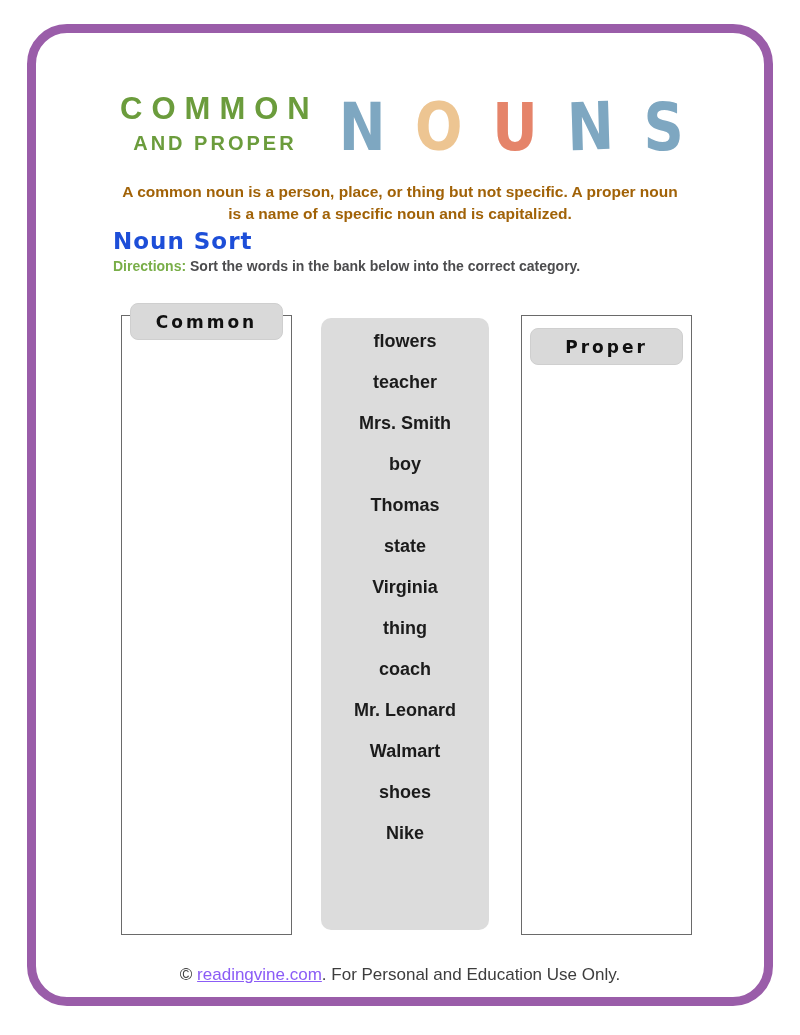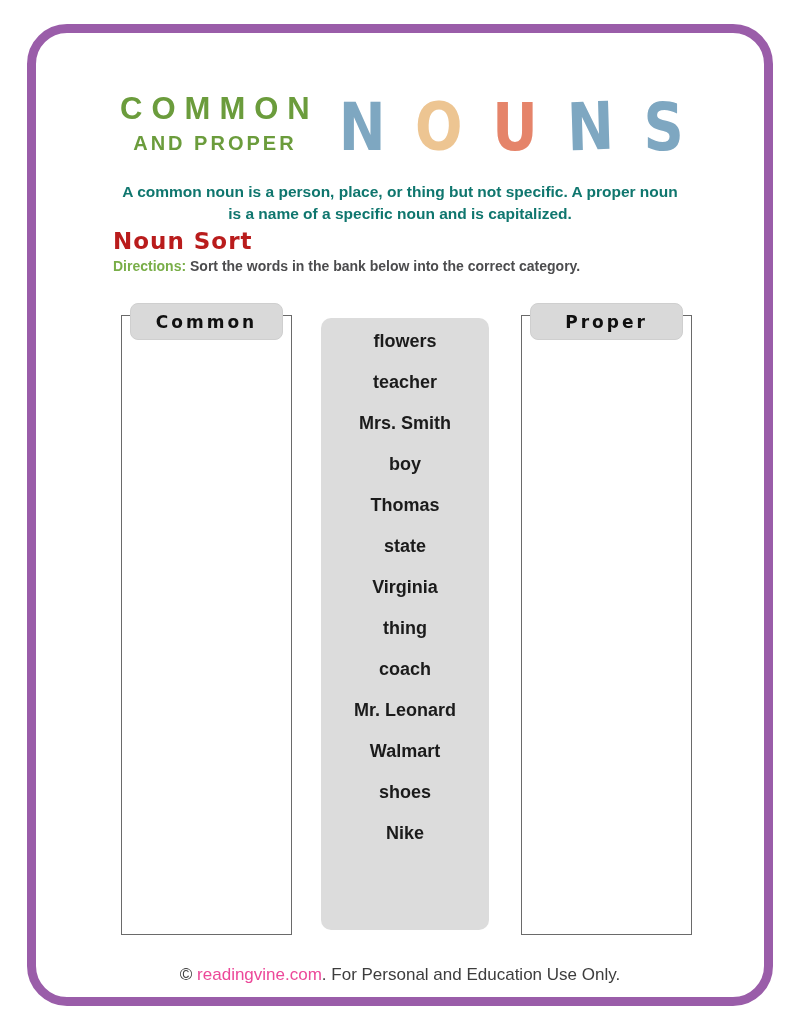--- a/index.html
+++ b/index.html
@@ -26,29 +26,29 @@
     font-weight: 700; font-size: 56px; letter-spacing: 5px;
     transform: scaleY(1.18); transform-origin: center;
     font-family: "DejaVu Sans", sans-serif; white-space: nowrap;
   }
   .title-nouns .nl { display: inline-block; }
   .title-nouns .nl:nth-child(2) { transform: rotate(2deg); }
   .title-nouns .nl:nth-child(4) { transform: rotate(-2deg); }
 
   .description {
     position: absolute; top: 181px; left: 0; width: 100%;
-    text-align: center; font-size: 15.5px; font-weight: 600; color: #0f766e;
+    text-align: center; font-size: 15.5px; font-weight: 600; color: #a16207;
     line-height: 1.4;
   }
 
   
   .activity-heading {
     position: absolute; left: 113px; top: 228px;
     font-family: "DejaVu Sans", sans-serif;
-    font-size: 23px; font-weight: 700; color: #b91c1c; letter-spacing: 1px;
+    font-size: 23px; font-weight: 700; color: #1d4ed8; letter-spacing: 1px;
   }
   .directions {
     position: absolute; left: 113px; top: 258px;
     font-size: 14px; font-weight: 600; color: #4c4c4e;
   }
   .directions .dir-label { font-weight: 700; }
 
   
   .drop-box {
     position: absolute; top: 315px; width: 171px; height: 620px;
@@ -77,21 +77,21 @@
     height: 41px; line-height: 41px;
     font-size: 18px; font-weight: 700; color: #1b1b1b;
     font-family: "Liberation Sans", sans-serif; white-space: nowrap;
   }
 
   
   .footer {
     position: absolute; top: 965px; left: 0; width: 100%;
     text-align: center; font-size: 17px; color: #3d3d3d;
   }
-  .footer a { color: #ec4899; cursor: pointer; }
+  .footer a { color: #8b5cf6; text-decoration: underline; cursor: pointer; }
 </style>
 </head>
 <body>
 
 <div class="frame" style="border-color: rgb(154, 93, 169);"></div>
 
 <div class="title-row">
   <div class="title-green" style="color: rgb(107, 156, 60);">
     <div class="l1">COMMON</div>
     <div class="l2">AND PROPER</div>
@@ -116,21 +116,21 @@
   <span class="dir-label" style="color: rgb(121, 174, 72);">Directions:</span>
   <span>Sort the words in the bank below into the correct category.</span>
 </p>
 
 <div class="drop-box common-box"></div>
 <div class="drop-box proper-box"></div>
 
 <div class="tab common-tab" style="background-color: rgb(217, 217, 217);">
   <span>Common</span>
 </div>
-<div class="tab proper-tab" style="background-color: rgb(217, 217, 217);">
+<div class="tab proper-tab" style="background-color: rgb(217, 217, 217); margin-top: 25px;">
   <span>Proper</span>
 </div>
 
 <div class="word-bank" style="background-color: rgb(220, 220, 220);">
   <div class="word">flowers</div>
   <div class="word">teacher</div>
   <div class="word">Mrs. Smith</div>
   <div class="word">boy</div>
   <div class="word">Thomas</div>
   <div class="word">state</div>

